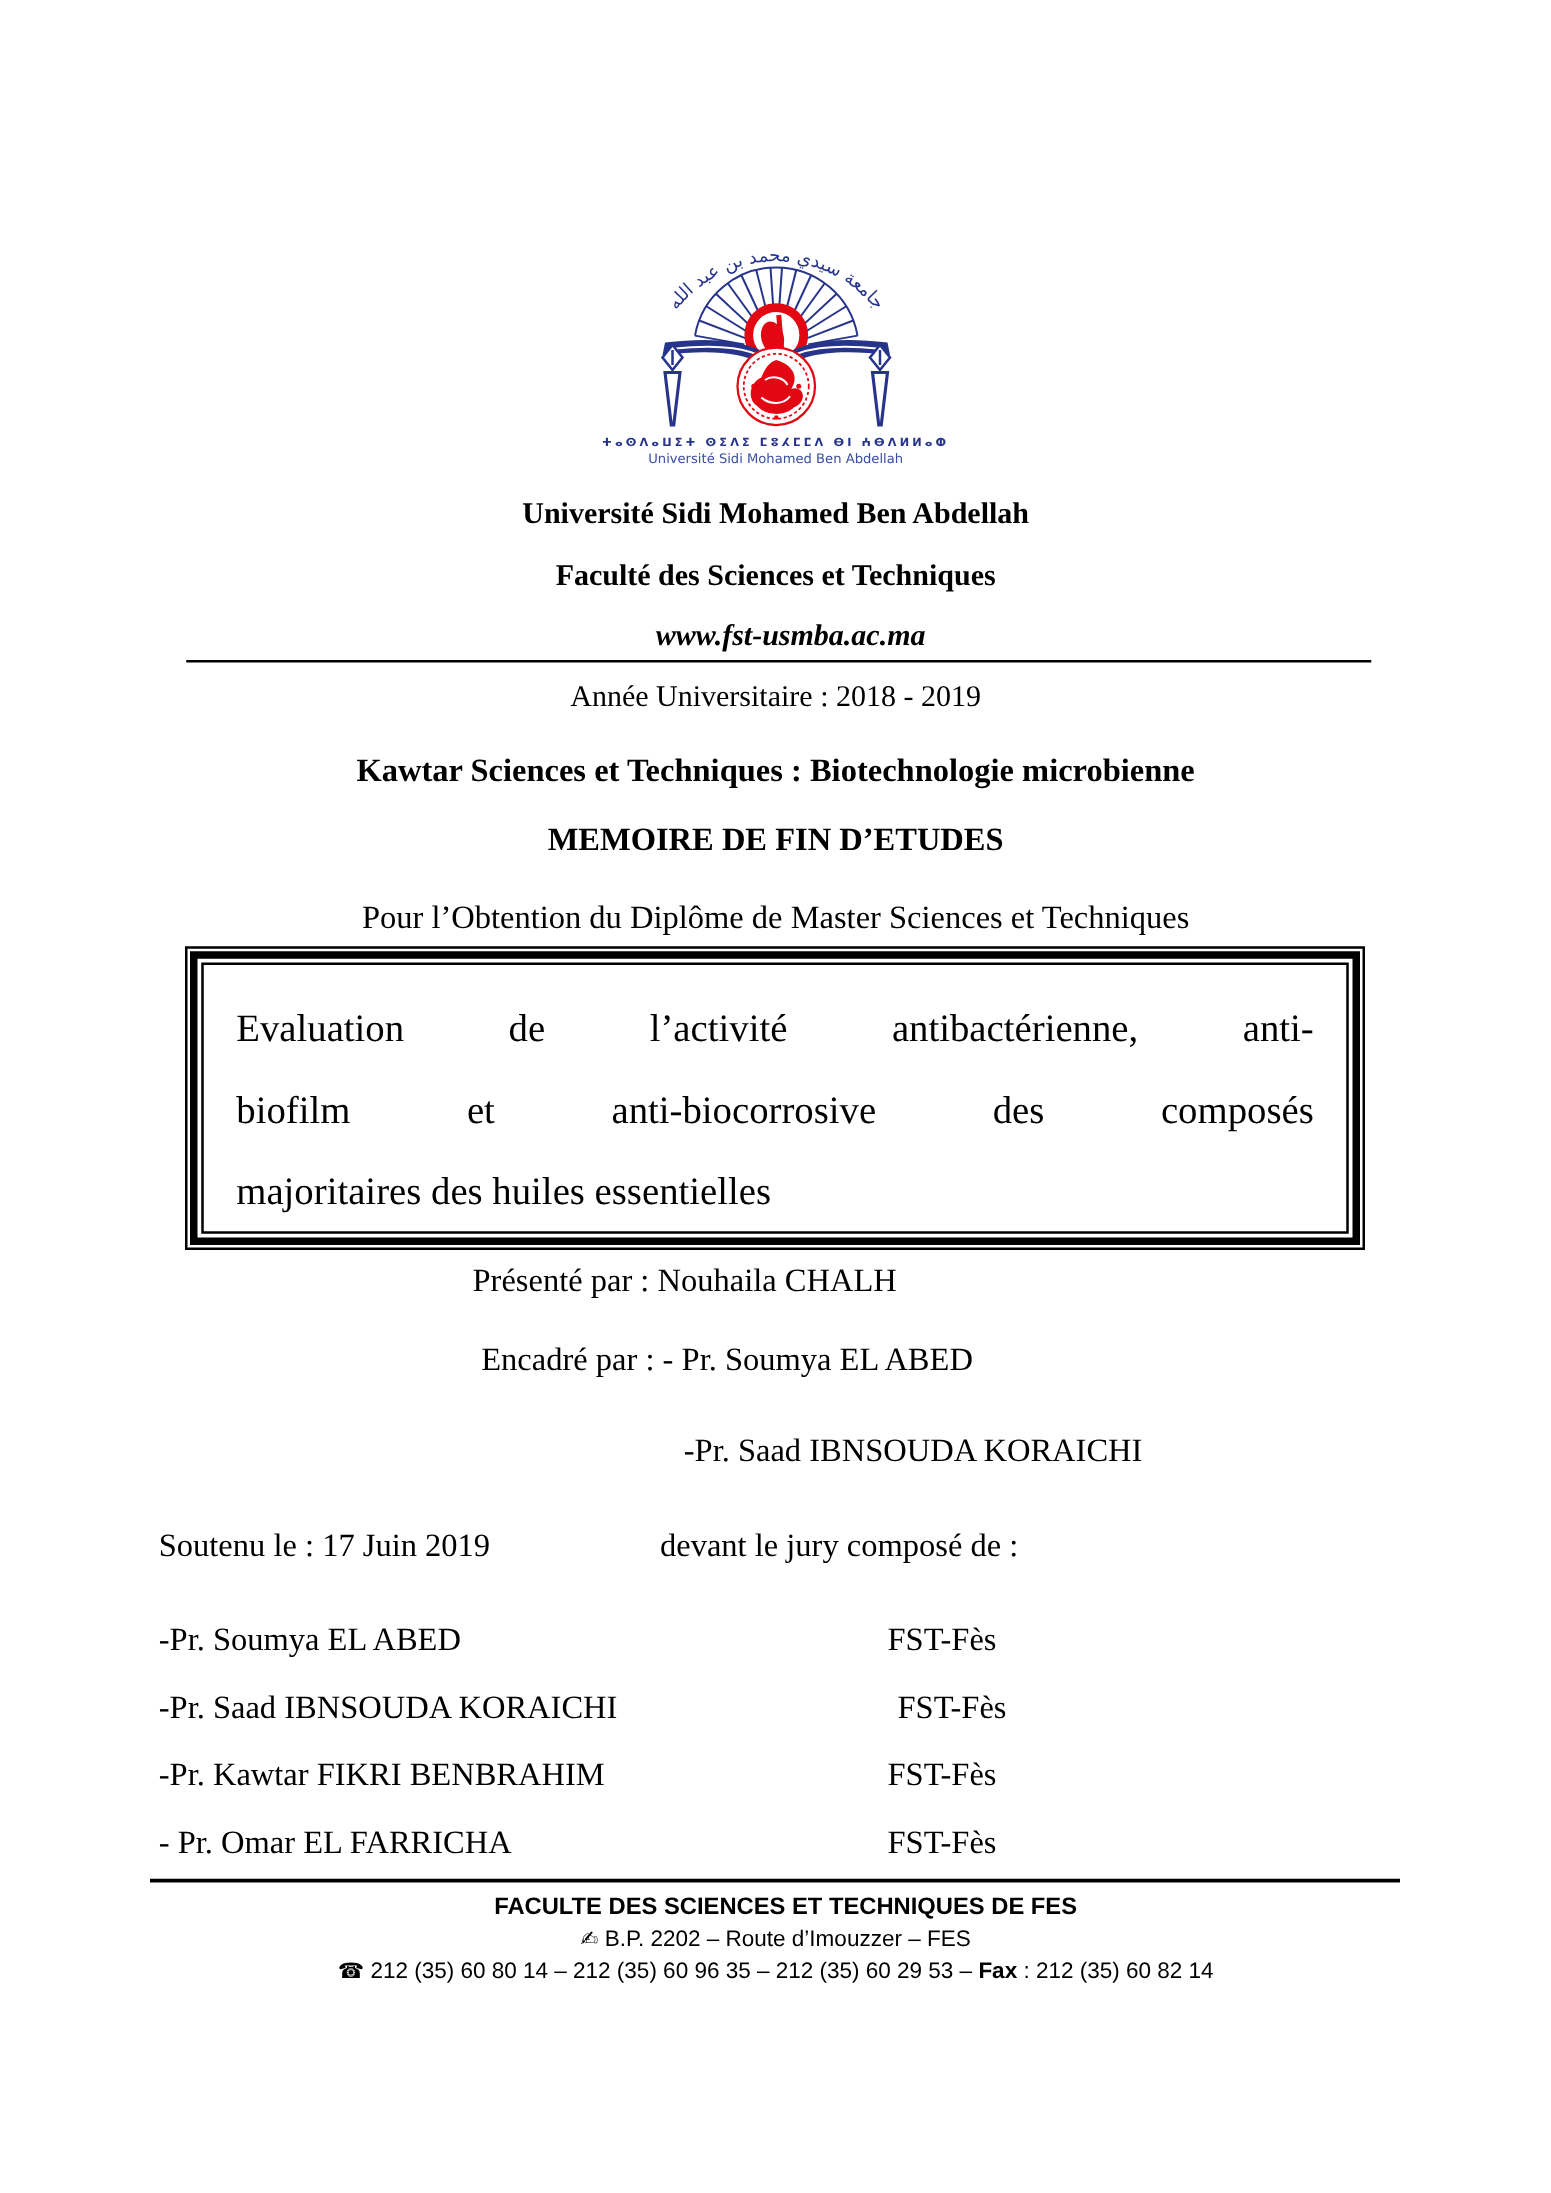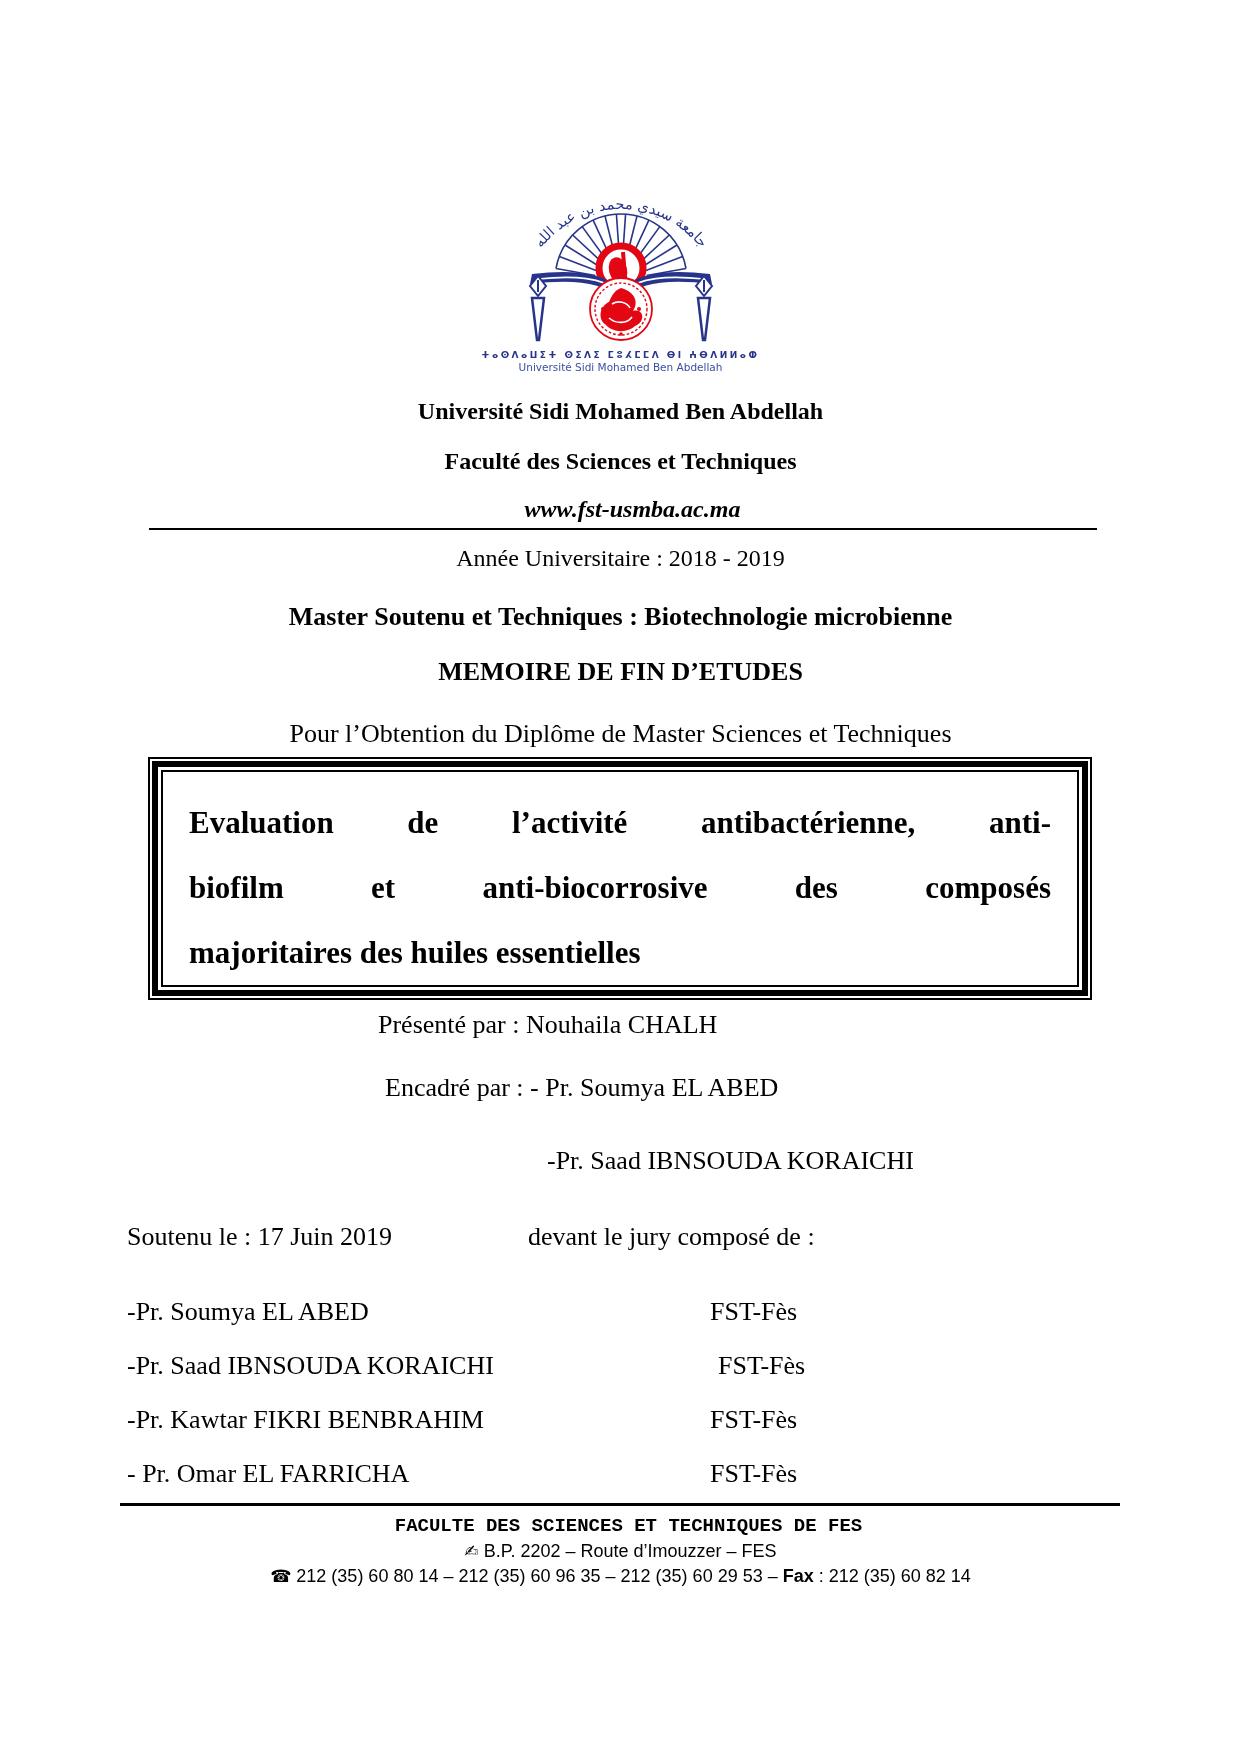--- a/index.html
+++ b/index.html
@@ -39,30 +39,30 @@
     font-family: "DejaVu Sans", sans-serif;
     font-size: 10.5px; color: #3a4fa0; line-height: 1.2;
   }
 
   
   .title-box-outer { top: 757px; left: 148px; width: 944px; height: 243px;
     border: 2px solid #000; padding: 2px; }
   .title-box-mid { border: 6px solid #000; padding: 3px; width: 100%; height: 100%; }
   .title-box-inner { border: 2px solid #000; width: 100%; height: 100%;
     padding: 18px 26px 0 26px; }
-  .title-line { font-size: 31px; font-weight: bold; line-height: 65px;
+  .title-line { font-size: 31px; font-weight: normal; line-height: 65px;
     text-align: justify; text-align-last: justify; }
   .title-line.last { text-align-last: left; }
 
   
   .jury-name { position: absolute; left: 127px; white-space: nowrap; }
   .jury-affil { position: absolute; left: 710px; white-space: nowrap; }
 
   
-  .footer-name { font-family: Liberation Mono, monospace; font-size: 19px; font-weight: bold; margin-left: 16px; }
+  .footer-name { font-family: Liberation Sans, sans-serif; font-size: 19px; font-weight: bold; margin-left: 16px; }
   .footer-line { font-family: "Liberation Sans", sans-serif; font-size: 18px; }
   .footer-icon { font-family: "DejaVu Sans", sans-serif; font-size: 17px; }
   .fax-bold { font-weight: bold; }
 </style>
 </head>
 <body>
 
 <div class="page">
 
   <div class="abs logo-block">
@@ -134,21 +134,21 @@
     <div class="logo-caption">Université Sidi Mohamed Ben Abdellah</div>
   </div>
 
   <div class="abs centered h-bold" style="top:398px">Université Sidi Mohamed Ben Abdellah</div>
   <div class="abs centered h-bold" style="top:448px">Faculté des Sciences et Techniques</div>
   <div class="abs centered h-italic" style="top:496px">www.fst-usmba.ac.ma</div>
 
   <div class="abs rule1" style="top:528px; left:149px; width:948px"></div>
 
   <div class="abs centered h-reg24" style="top:545px">Année Universitaire : 2018 - 2019</div>
-  <div class="abs centered h-bold26" style="top:602px">Master Soutenu et Techniques : Biotechnologie microbienne</div>
+  <div class="abs centered h-bold26" style="top:602px">Kawtar Sciences et Techniques : Biotechnologie microbienne</div>
   <div class="abs centered h-reg26" style="top:719px">Pour l’Obtention du Diplôme de Master Sciences et Techniques</div>
   <div class="abs centered h-bold26" style="top:657px">MEMOIRE DE FIN D’ETUDES</div>
 
   <div class="abs title-box-outer">
     <div class="title-box-mid">
       <div class="title-box-inner">
         <div class="title-line">Evaluation de l’activité antibactérienne, anti-</div>
         <div class="title-line">biofilm et anti-biocorrosive des composés</div>
         <div class="title-line last">majoritaires des huiles essentielles</div>
       </div>

